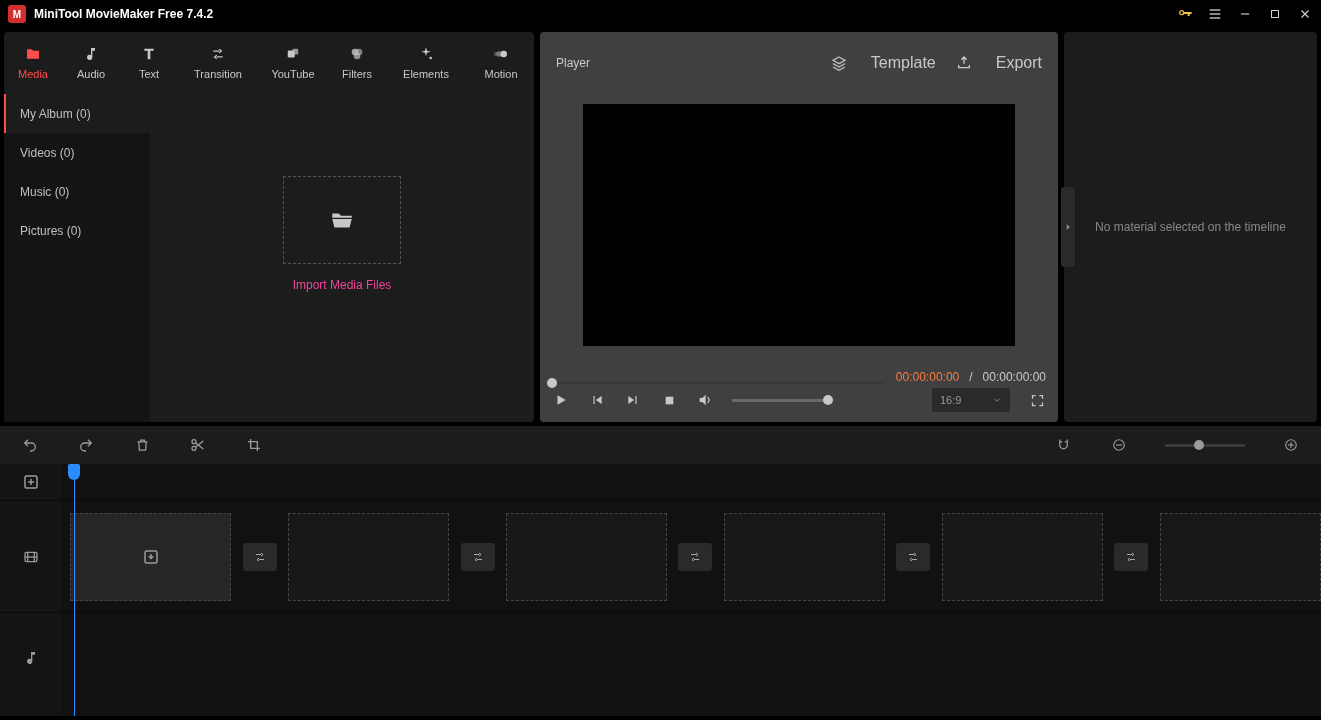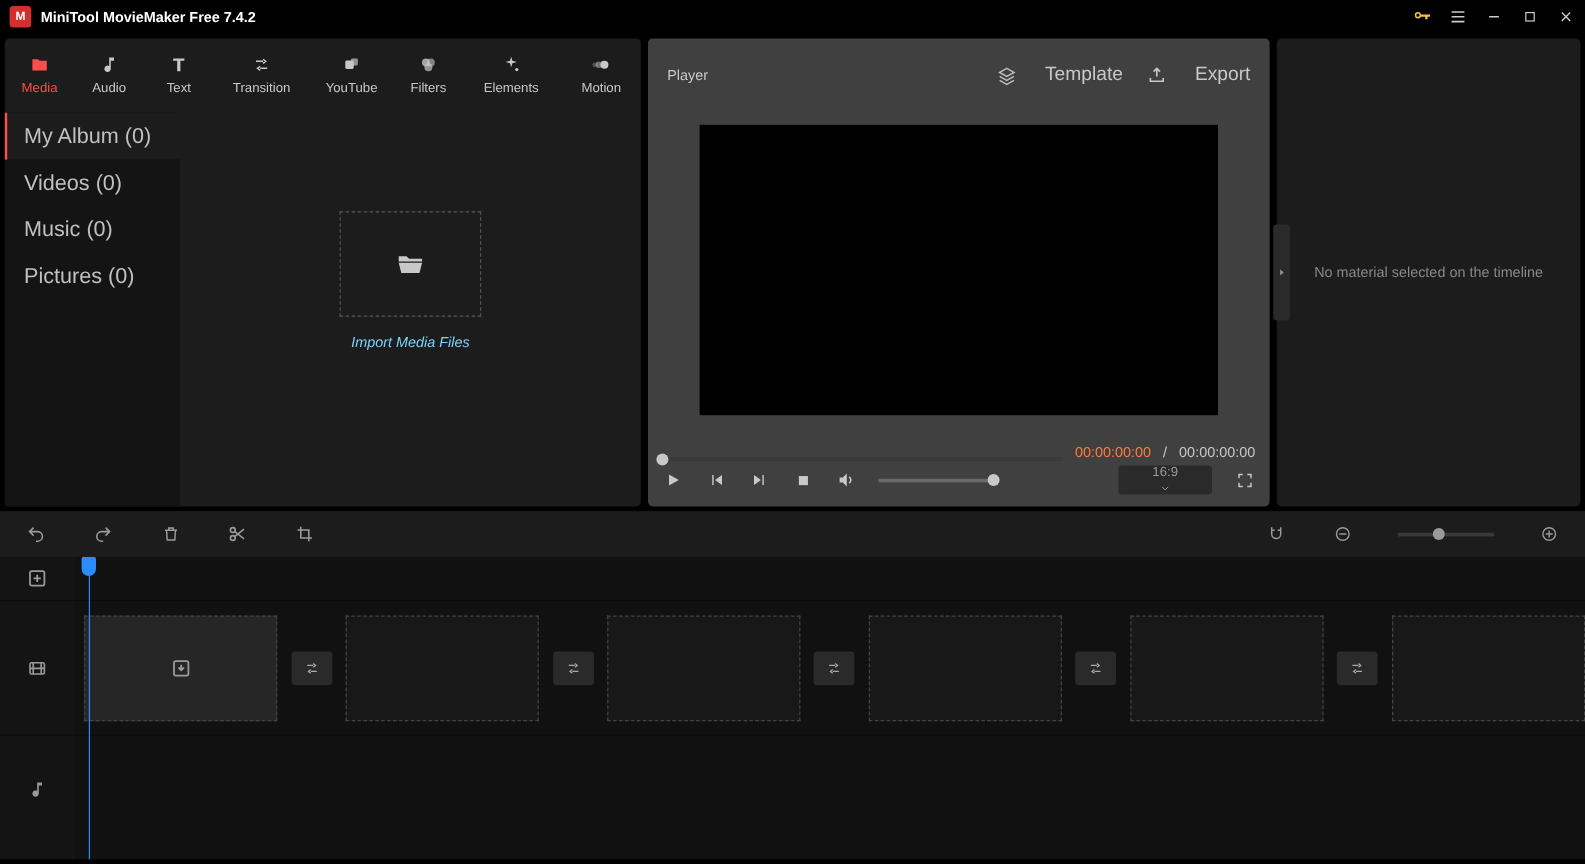--- a/index.html
+++ b/index.html
@@ -21,33 +21,33 @@
 .tabs { display: flex; height: 62px; align-items: center; }
 .tab { flex: 0 0 auto; display: flex; flex-direction: column; align-items: center; gap: 6px; cursor: pointer; color: #c8c8c8; font-size: 11px; padding: 8px 1px; }
 .tab.w1 { width: 58px; }
 .tab.w2 { width: 70px; }
 .tab.w3 { width: 80px; }
 .tab.active { color: #ff4d4d; }
 .tab-icon { width: 20px; height: 16px; display: flex; align-items: center; justify-content: center; }
 
 .media-body { display: flex; flex: 1; }
 .media-sidebar { width: 146px; background: #141414; }
-.media-sidebar-item { height: 39px; display: flex; align-items: center; padding: 0 16px; font-size: 18px; color: #c0c0c0; cursor: pointer; }
+.media-sidebar-item { height: 39px; display: flex; align-items: center; padding: 0 16px; font-size: 12px; color: #c0c0c0; cursor: pointer; }
 .media-sidebar-item.active { background: #1c1c1c; border-left: 2px solid #ff4d4d; padding-left: 14px; }
 
 .media-content { flex: 1; display: flex; flex-direction: column; }
 .media-toolbar { height: 34px; display: flex; align-items: center; padding: 0 14px; gap: 10px; }
 .search-wrap { display: flex; align-items: center; gap: 8px; flex: 1; color: #7a7a7a; }
 .search-input { background: transparent; border: none; outline: none; color: #c8c8c8; font-size: 12px; flex: 1; }
 .search-input::placeholder { color: #7a7a7a; }
 .dl-youtube { display: flex; align-items: center; gap: 8px; font-size: 12px; color: #c8c8c8; cursor: pointer; }
 
 .import-area { flex: 1; display: flex; flex-direction: column; align-items: center; justify-content: flex-start; padding-top: 82px; }
 .import-box { width: 118px; height: 88px; border: 1px dashed #555; display: flex; align-items: center; justify-content: center; cursor: pointer; margin-bottom: 14px; }
-.import-label { font-size: 12px; color: #7dd3fc; font-style: italic; }
+.import-label { font-size: 12px; color: #ec4899; }
 
 
 .player-panel { width: 518px; background: #404040; border-radius: 4px; display: flex; flex-direction: column; }
 .player-header { height: 62px; display: flex; align-items: center; padding: 0 16px; }
 .player-title { flex: 1; font-size: 12px; color: #c8c8c8; }
 .header-btn { display: flex; align-items: center; gap: 24px; font-size: 16px; color: #c8c8c8; cursor: pointer; margin-left: 20px; }
 
 .preview-wrap { flex: 1; display: flex; align-items: center; justify-content: center; padding: 0 40px; }
 .preview { width: 432px; height: 242px; background: #000; }
 
@@ -56,21 +56,21 @@
 .progress-thumb { position: absolute; left: 0; top: 50%; transform: translate(-50%, -50%); width: 10px; height: 10px; border-radius: 50%; background: #c8c8c8; }
 .time-cur { color: #ff7a3c; font-size: 12px; }
 .time-sep { color: #c8c8c8; font-size: 12px; }
 .time-tot { color: #c8c8c8; font-size: 12px; }
 
 .controls-row { display: flex; align-items: center; padding: 4px 12px 10px; gap: 18px; }
 .ctrl-icon { width: 18px; height: 18px; display: flex; align-items: center; justify-content: center; cursor: pointer; color: #c8c8c8; }
 .vol-slider { width: 96px; height: 3px; background: #6a6a6a; position: relative; }
 .vol-thumb { position: absolute; right: 0; top: 50%; transform: translate(50%, -50%); width: 10px; height: 10px; border-radius: 50%; background: #c8c8c8; }
 .spacer { flex: 1; }
-.aspect-select { background: #2a2a2a; height: 24px; width: 78px; border-radius: 3px; display: flex; align-items: center; padding: 0 8px; font-size: 11px; color: #9a9a9a; cursor: pointer; justify-content: space-between; flex-direction: column; }
+.aspect-select { background: #2a2a2a; height: 24px; width: 78px; border-radius: 3px; display: flex; align-items: center; padding: 0 8px; font-size: 11px; color: #9a9a9a; cursor: pointer; justify-content: space-between; }
 
 
 .right-panel { flex: 1; background: #1c1c1c; border-radius: 4px; display: flex; align-items: center; justify-content: center; position: relative; }
 .right-collapse { position: absolute; left: -3px; top: 50%; transform: translateY(-50%); width: 14px; height: 80px; background: #2a2a2a; border-radius: 3px; display: flex; align-items: center; justify-content: center; cursor: pointer; color: #888; }
 .right-msg { color: #888; font-size: 12px; }
 
 
 .timeline { height: 290px; background: #111; display: flex; flex-direction: column; }
 .tl-toolbar { height: 38px; background: #1c1c1c; display: flex; align-items: center; padding: 0 20px; gap: 36px; }
 .tl-tool { width: 20px; height: 20px; display: flex; align-items: center; justify-content: center; cursor: pointer; color: #9a9a9a; }

